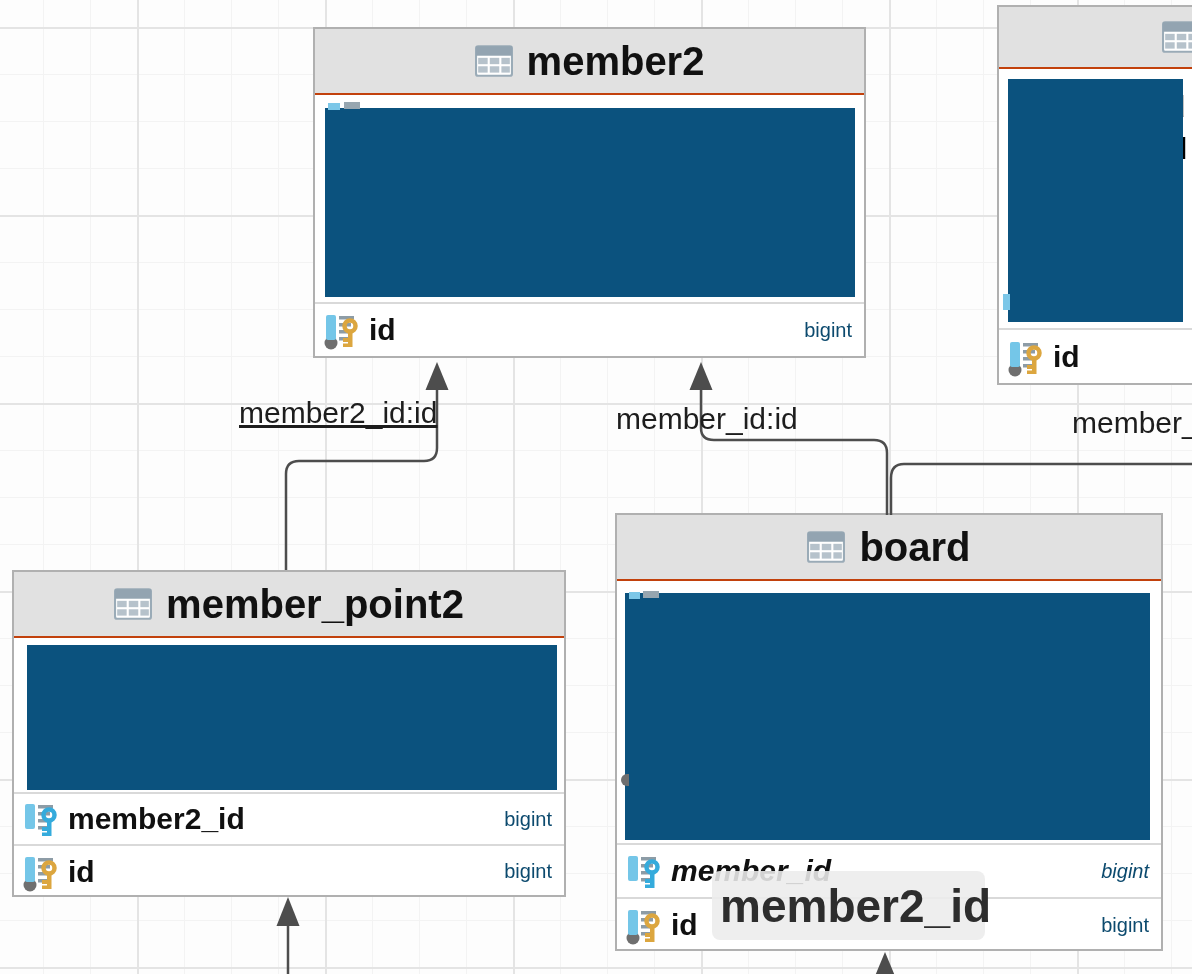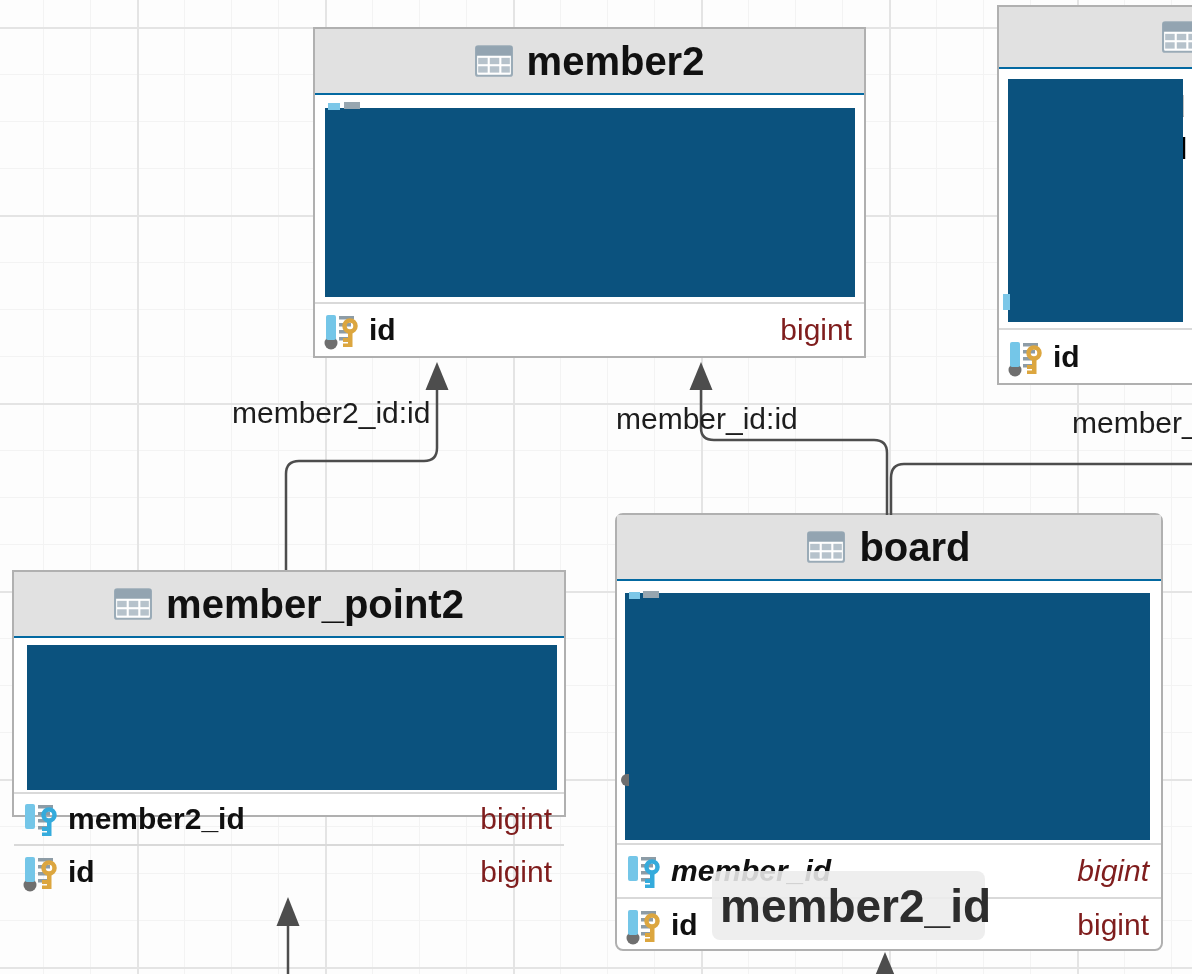--- a/index.html
+++ b/index.html
@@ -11,33 +11,33 @@
       linear-gradient(to bottom,#e4e4e4 1.6px,transparent 1.6px),
       linear-gradient(to right,#f3f3f3 1px,transparent 1px),
       linear-gradient(to bottom,#f3f3f3 1px,transparent 1px);
     background-size:188px 188px,188px 188px,47px 47px,47px 47px;
     background-position:137px 0,0 27px,43px 0,0 27px;
     font-family:"Liberation Sans",sans-serif;
   }
   .table{position:absolute;background:#fff;border:2px solid #b0b0b0;box-sizing:border-box;}
   .thead{
     position:absolute;left:0;top:0;right:0;height:64px;background:#e1e1e1;
-    border-bottom:2px solid #0369a1;display:flex;align-items:center;justify-content:center;gap:14px;
+    border-bottom:2px solid #c2410c;display:flex;align-items:center;justify-content:center;gap:14px;
   }
   .ttitle{font-size:40px;font-weight:bold;color:#111;white-space:nowrap;}
   .ticon{width:38px;height:34px;display:inline-block;flex:0 0 auto;}
   .redaction{position:absolute;z-index:2;}
   .sliver{position:absolute;z-index:3;}
   .row{
     position:absolute;left:0;right:0;display:flex;align-items:center;
     border-top:2px solid #d9d9d9;box-sizing:border-box;padding:0 12px 0 8px;background:transparent;z-index:4;
   }
   .colicon{width:40px;height:40px;margin-right:6px;flex:0 0 auto;}
   .colname{font-size:30px;font-weight:bold;color:#101010;white-space:nowrap;}
-  .coltype{font-size:30px;color:#7f1d1d;margin-left:auto;white-space:nowrap;}
+  .coltype{font-size:20px;color:#0c4a6e;margin-left:auto;white-space:nowrap;}
   .rel-label{position:absolute;font-size:30px;color:#1d1d1d;white-space:nowrap;z-index:5;}
   #connector-layer{position:absolute;left:0;top:0;z-index:1;}
   .ghost{
     position:absolute;left:712px;top:871px;width:273px;height:69px;
     background:rgba(236,236,236,0.88);border-radius:8px;z-index:6;
     display:flex;align-items:center;
   }
   .ghost span{font-size:46px;font-weight:bold;color:#2d2d2d;padding-left:8px;white-space:nowrap;}
   .peek-letter{position:absolute;z-index:1;font-size:30px;font-weight:bold;color:#000;}
 </style>
@@ -97,21 +97,21 @@
             <rect x="25" y="21" width="4.5" height="16" fill="#dca63f"></rect>
             <rect x="20" y="28" width="6" height="4" fill="#dca63f"></rect>
             <rect x="20" y="33.5" width="6" height="3.5" fill="#dca63f"></rect>
           </svg>
       </span>
       <span class="colname">id</span>
       <span class="coltype">bigint</span>
     </div>
   </div>
 
-  <div class="table" style="left:12px;top:570px;width:554px;height:247px;">
+  <div class="table" style="left:12px;top:570px;width:554px;height:327px;">
     <div class="thead">
       <span class="ticon">
         <svg viewBox="0 0 36 32" width="38" height="34">
             <rect x="1" y="2" width="34" height="28" rx="2" fill="#fff" stroke="#9aabb7" stroke-width="2"></rect>
             <rect x="1" y="2" width="34" height="9" fill="#93a4b1"></rect>
             <g fill="#b6c2cb">
               <rect x="3" y="13" width="9" height="6"></rect>
               <rect x="14" y="13" width="9" height="6"></rect>
               <rect x="25" y="13" width="8" height="6"></rect>
               <rect x="3" y="21" width="9" height="6"></rect>
@@ -157,21 +157,21 @@
             <rect x="25" y="21" width="4.5" height="16" fill="#dca63f"></rect>
             <rect x="20" y="28" width="6" height="4" fill="#dca63f"></rect>
             <rect x="20" y="33.5" width="6" height="3.5" fill="#dca63f"></rect>
           </svg>
       </span>
       <span class="colname">id</span>
       <span class="coltype">bigint</span>
     </div>
   </div>
 
-  <div class="table" style="left:615px;top:513px;width:548px;height:438px;border-radius:8px;">
+  <div class="table" style="left:615px;top:513px;width:548px;height:438px;">
     <div class="thead">
       <span class="ticon">
         <svg viewBox="0 0 36 32" width="38" height="34">
             <rect x="1" y="2" width="34" height="28" rx="2" fill="#fff" stroke="#9aabb7" stroke-width="2"></rect>
             <rect x="1" y="2" width="34" height="9" fill="#93a4b1"></rect>
             <g fill="#b6c2cb">
               <rect x="3" y="13" width="9" height="6"></rect>
               <rect x="14" y="13" width="9" height="6"></rect>
               <rect x="25" y="13" width="8" height="6"></rect>
               <rect x="3" y="21" width="9" height="6"></rect>
@@ -264,21 +264,21 @@
             <rect x="25" y="21" width="4.5" height="16" fill="#dca63f"></rect>
             <rect x="20" y="28" width="6" height="4" fill="#dca63f"></rect>
             <rect x="20" y="33.5" width="6" height="3.5" fill="#dca63f"></rect>
           </svg>
       </span>
       <span class="colname">id</span>
       <span class="coltype"></span>
     </div>
   </div>
 
-  <div class="rel-label" style="left:232px;top:396px;">member2_id:id</div>
+  <div class="rel-label" style="left:239px;top:396px;text-decoration:underline;">member2_id:id</div>
   <div class="rel-label" style="left:616px;top:402px;text-align:center;">member_id:id</div>
   <div class="rel-label" style="left:1072px;top:406px;">member_</div>
 
   <div class="ghost">
     <span>member2_id</span>
   </div>
 
 </div>
 
 </body></html>

